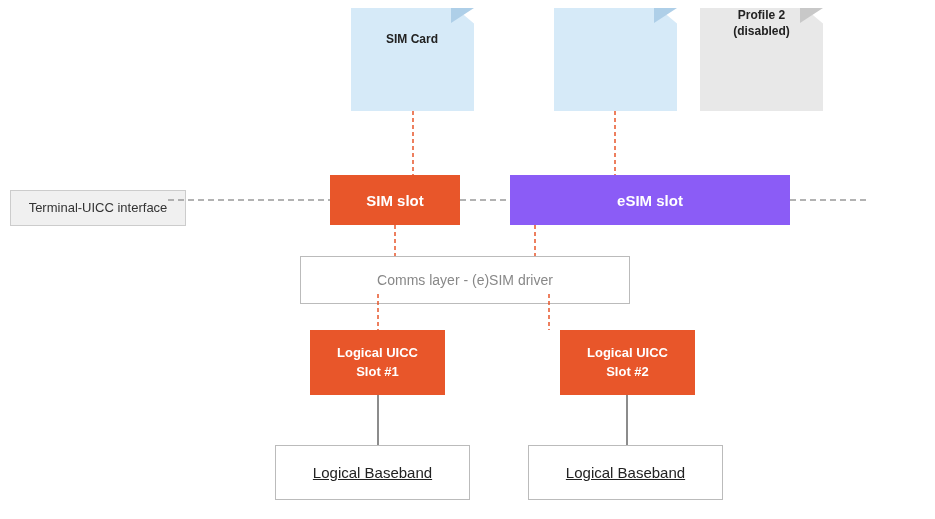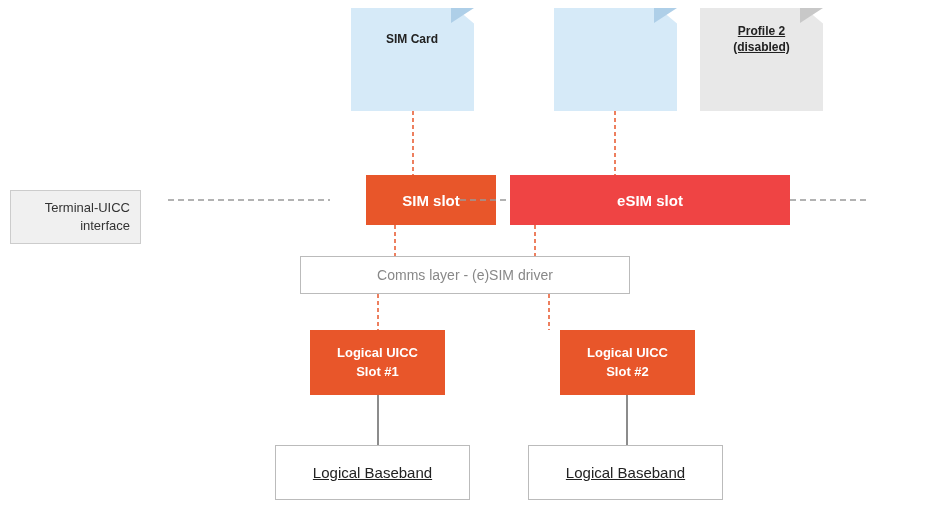--- a/index.html
+++ b/index.html
@@ -84,74 +84,73 @@
       color: #222;
       text-align: center;
       line-height: 1.3;
     }
 
     
     .terminal-label {
       position: absolute;
       top: 190px;
       left: 10px;
-      width: 131px;
+      width: 176px;
       background: #f0f0f0;
       border: 1px solid #ccc;
       padding: 8px 10px;
       font-size: 13px;
       color: #333;
-      text-align: right;
+      text-align: center;
       line-height: 1.4;
     }
 
     
     .sim-slot-box {
       position: absolute;
       top: 175px;
       left: 330px;
       width: 130px;
       height: 50px;
       background: #e8562a;
       display: flex;
       align-items: center;
       justify-content: center;
-      margin-left: 36px;
     }
     .sim-slot-box span {
       color: #fff;
       font-size: 15px;
       font-weight: 700;
     }
 
     
     .esim-slot-box {
       position: absolute;
       top: 175px;
       left: 510px;
       width: 280px;
       height: 50px;
-      background: #ef4444;
+      background: #8b5cf6;
       display: flex;
       align-items: center;
       justify-content: center;
     }
     .esim-slot-box span {
       color: #fff;
       font-size: 15px;
       font-weight: 700;
     }
 
     
     .comms-box {
       position: absolute;
       top: 256px;
       left: 300px;
       width: 330px;
-      height: 38px;
+      height: 48px;
       border: 1.5px solid #bbb;
       background: #fff;
       display: flex;
       align-items: center;
       justify-content: center;
     }
     .comms-box span {
       color: #888;
       font-size: 14px;
     }
@@ -251,21 +250,21 @@
   <div class="sim-card-box"></div>
   <div class="sim-card-corner"></div>
   <div class="box-label" style="top:32px;left:357px;width:110px;">SIM
 Card</div>
 
   <div class="profile1-box"></div>
   <div class="profile1-corner"></div>
 
   <div class="profile2-box"></div>
   <div class="profile2-corner"></div>
-  <div class="box-label" style="top:24px;left:704px;width:115px;text-decoration:underline;">Profile 2<br>(disabled)</div>
+  <div class="box-label" style="top:8px;left:704px;width:115px;">Profile 2<br>(disabled)</div>
 
   <div class="terminal-label">
     <span>Terminal-UICC interface</span>
   </div>
 
   <div class="sim-slot-box">
     <span>SIM slot</span>
   </div>
 
   <div class="esim-slot-box">

